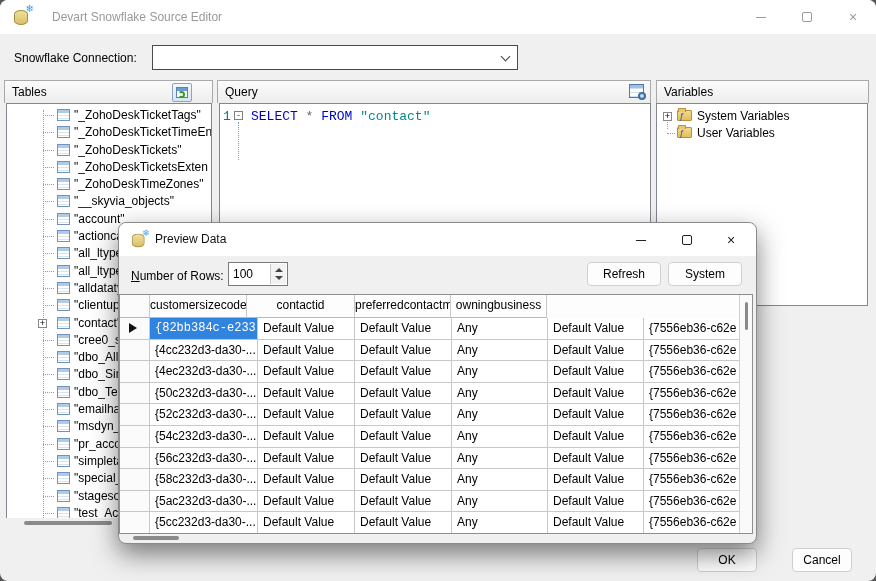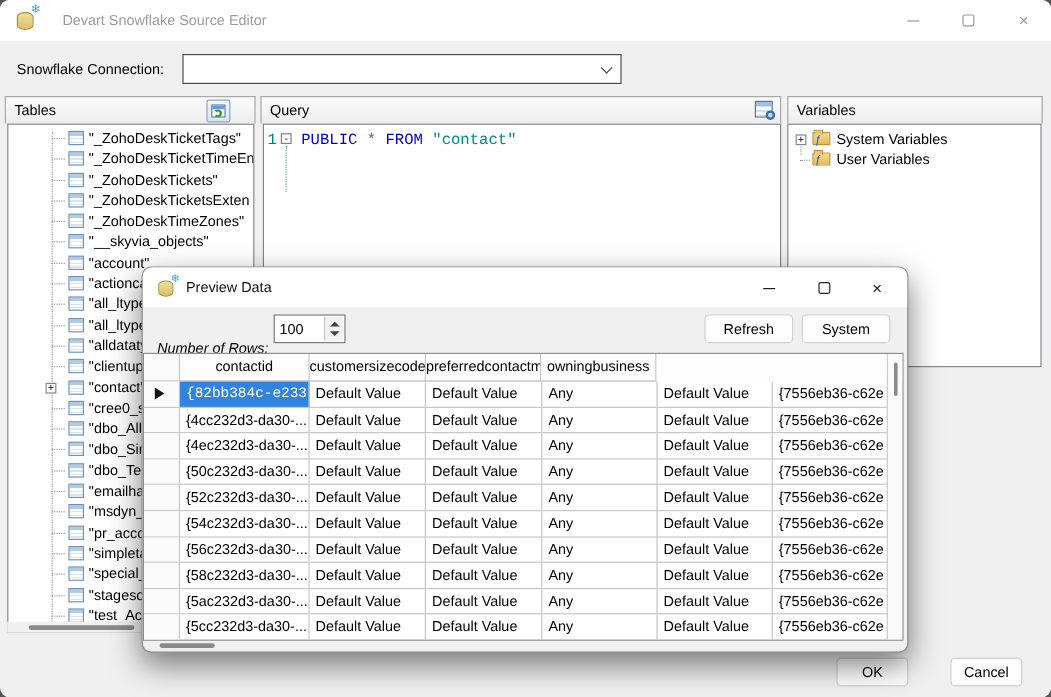--- a/index.html
+++ b/index.html
@@ -92,21 +92,21 @@
   .btn{position:absolute;height:24px;background:#fdfdfd;border:1px solid #d0d0d0;border-radius:4px;
     text-align:center;line-height:22px;font-size:12px;}
   #okbtn{left:697px;top:548px;width:60px;}
   #cancelbtn{left:792px;top:548px;width:60px;}
   
   .dlg{position:absolute;left:118px;top:222px;width:639px;height:322px;background:#f0f0f0;
     border:1px solid #8a8a8a;border-radius:8px;box-shadow:0 10px 26px rgba(0,0,0,.5);}
   .dlg .dtitle{position:absolute;left:0;top:0;right:0;height:33px;background:#fff;border-radius:8px 8px 0 0;}
   .dlg .appicon{left:12px;top:7px;transform:scale(.9);}
   .dlg .dtext{position:absolute;left:36px;line-height:33px;color:#111;text-align:center;}
-  .rowslabel{position:absolute;left:12px;top:60px;font-style:italic;}
+  .rowslabel{position:absolute;left:12px;top:46px;}
   .rowslabel u{text-decoration:underline;}
   .spinner{position:absolute;left:109px;top:39px;width:60px;height:24px;background:#fff;border:1px solid #7a7a7a;}
   .spinner .val{position:absolute;left:4px;top:4px;}
   .spin{position:absolute;right:1px;top:1px;width:16px;height:20px;border-left:1px solid #c9c9c9;background:#f2f2f2;}
   .spin .up,.spin .dn{position:absolute;left:4px;width:0;height:0;border-left:4px solid transparent;border-right:4px solid transparent;}
   .spin .up{top:4px;border-bottom:4px solid #444;}
   .spin .dn{bottom:4px;border-top:4px solid #444;}
   #refreshbtn{left:468px;top:39px;width:74px;position:absolute;}
   #closebtn{left:549px;top:39px;width:74px;position:absolute;}
   
@@ -296,21 +296,21 @@
       <span>Query</span>
       <span class="qicon">
         <span class="g"></span>
         <span class="m"></span>
       </span>
     </div>
     <div class="pbody" id="query-body">
       <span class="lnum">1</span>
       <span class="fold">-</span>
       <span class="foldline"></span>
-      <span class="code"><span class="kw">PUBLIC</span><span class="op"> * </span><span class="kw">FROM</span><span class="str"> "contact"</span></span>
+      <span class="code"><span class="kw">SELECT</span><span class="op"> * </span><span class="kw">FROM</span><span class="str"> "contact"</span></span>
     </div>
   </div>
 
   <div class="panel" id="p-vars">
     <div class="phead">
       <span>Variables</span>
     </div>
     <div class="pbody" id="vars-body">
       <div class="rail" style="left:10px;top:8px;height:17px;"></div>
       <div id="vars-list" style="position:absolute;left:0;top:4px;right:0;">
@@ -355,22 +355,22 @@
         <span class="dn"></span>
       </span>
     </div>
     <div class="btn" id="refreshbtn">Refresh</div>
     <div class="btn" id="closebtn">System</div>
 
     <div class="grid">
       <div id="grid-rows">
           <div class="grow head">
             <div class="gc rh" style="width:30px"></div>
+            <div class="gc" style="width:97px">customersizecode</div>
             <div class="gc" style="width:108px">contactid</div>
-            <div class="gc" style="width:97px">customersizecode</div>
             <div class="gc" style="width:96px">preferredcontactme</div>
             <div class="gc" style="width:96px">owningbusiness</div>
           </div>
           <div class="grow">
             <div class="gc rh" style="width:30px">
               <span class="rarrow"></span>
             </div>
             <div class="gc sel" style="width:108px">{82bb384c-e233-...</div>
             <div class="gc" style="width:97px">Default Value</div>
             <div class="gc" style="width:97px">Default Value</div>

